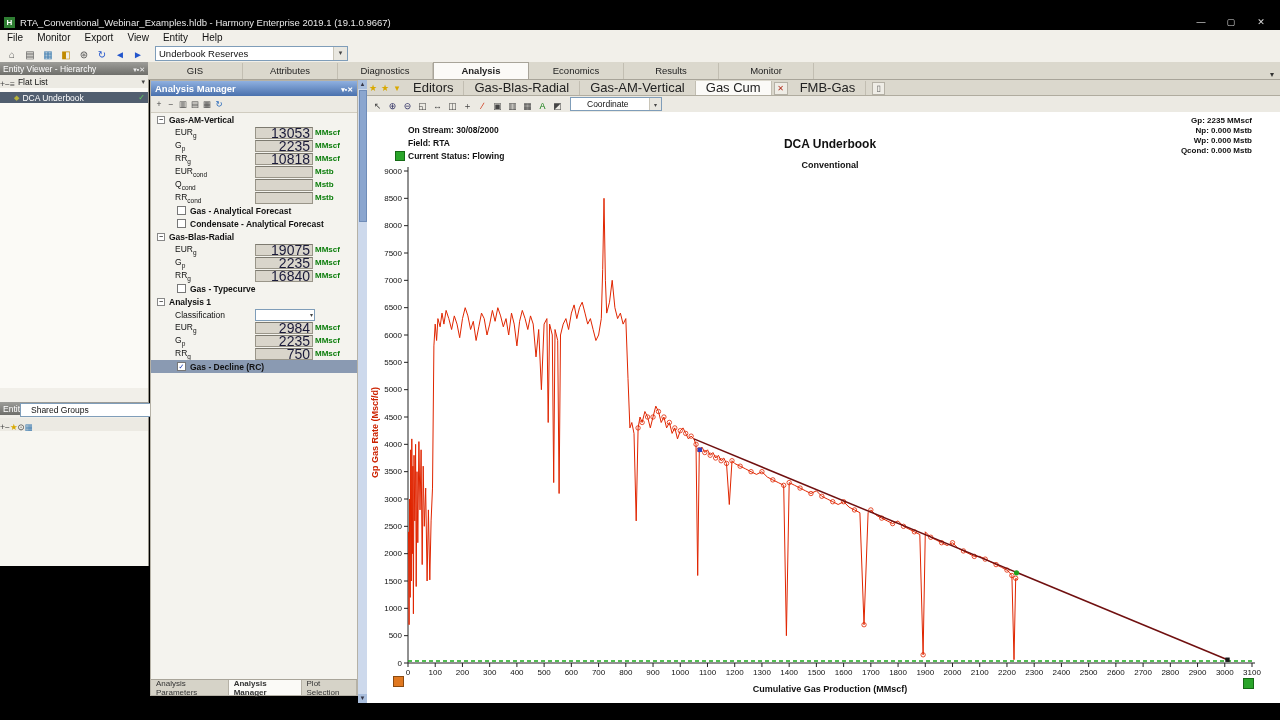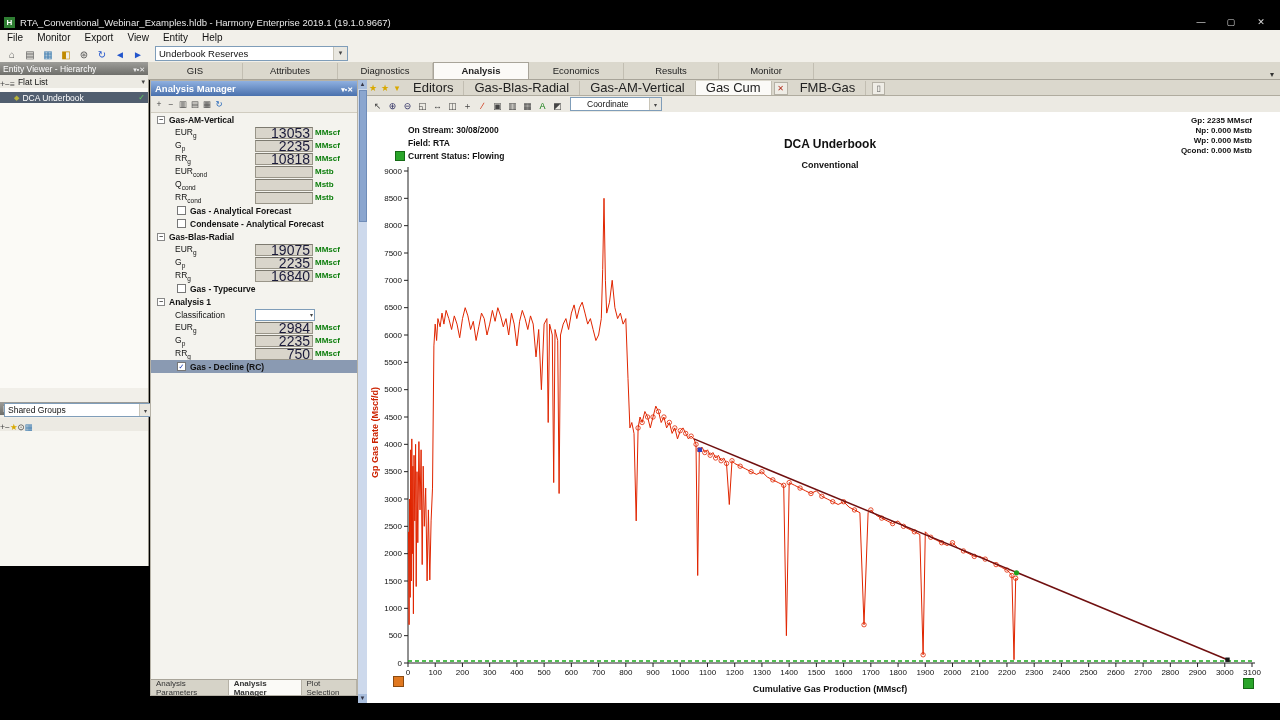--- a/index.html
+++ b/index.html
@@ -34,22 +34,22 @@
   .eh-toolbar{height:13px;display:flex;align-items:center;background:#eceae3;border-bottom:1px solid #d8d5cb;}
   .small-ic{width:12px;text-align:center;font-size:8.5px;color:#444;}
   .flat-list-label{font-size:8.5px;margin-left:3px;}
   .eh-chevron{margin-left:auto;margin-right:3px;font-size:7px;color:#444;}
   .eh-tree{position:absolute;left:0;top:26px;width:148px;height:300px;background:#fbfaf6;}
   .dca-row{position:absolute;left:0;top:4px;width:148px;height:11px;background:#515e6f;color:#fff;
            font-size:8.5px;display:flex;align-items:center;}
   .dca-ico{color:#b7b23a;font-size:7px;margin:0 3px 0 14px;}
   .dca-check{margin-left:auto;color:#5ed65e;font-size:8px;margin-right:3px;}
   .ec-header{position:absolute;left:0;top:340px;width:148px;}
-  .ec-combo{position:absolute;left:4px;top:341px;width:143px;height:12px;background:#fff;
-            border:1px solid #7f9db9;display:flex;align-items:center;font-size:8.5px;padding-left:3px;}
+  .ec-combo{position:absolute;left:20px;top:341px;width:143px;height:12px;background:#fff;
+            border:1px solid #7f9db9;display:flex;align-items:center;font-size:8.5px;padding-left:10px;}
   .ec-combo .arr{margin-left:auto;width:11px;height:100%;background:#e9e7e0;border-left:1px solid #c9c5b8;
                  display:flex;align-items:center;justify-content:center;font-size:6px;color:#444;}
   .ec-toolbar{position:absolute;left:0;top:356px;width:148px;height:13px;display:flex;align-items:center;
               background:#eceae3;border-bottom:1px solid #d8d5cb;}
   .ec-body{position:absolute;left:0;top:369px;width:148px;bottom:0;background:#f7f6f1;}
   
   .main-tabs{position:absolute;left:148px;top:62px;width:1132px;height:17px;background:#dbd8cd;
              border-bottom:1px solid #a8a499;display:flex;align-items:flex-end;}
   .main-tab{width:94px;height:16px;line-height:16px;text-align:center;font-size:9.5px;color:#222;
             border-right:1px solid #c2beb2;}

